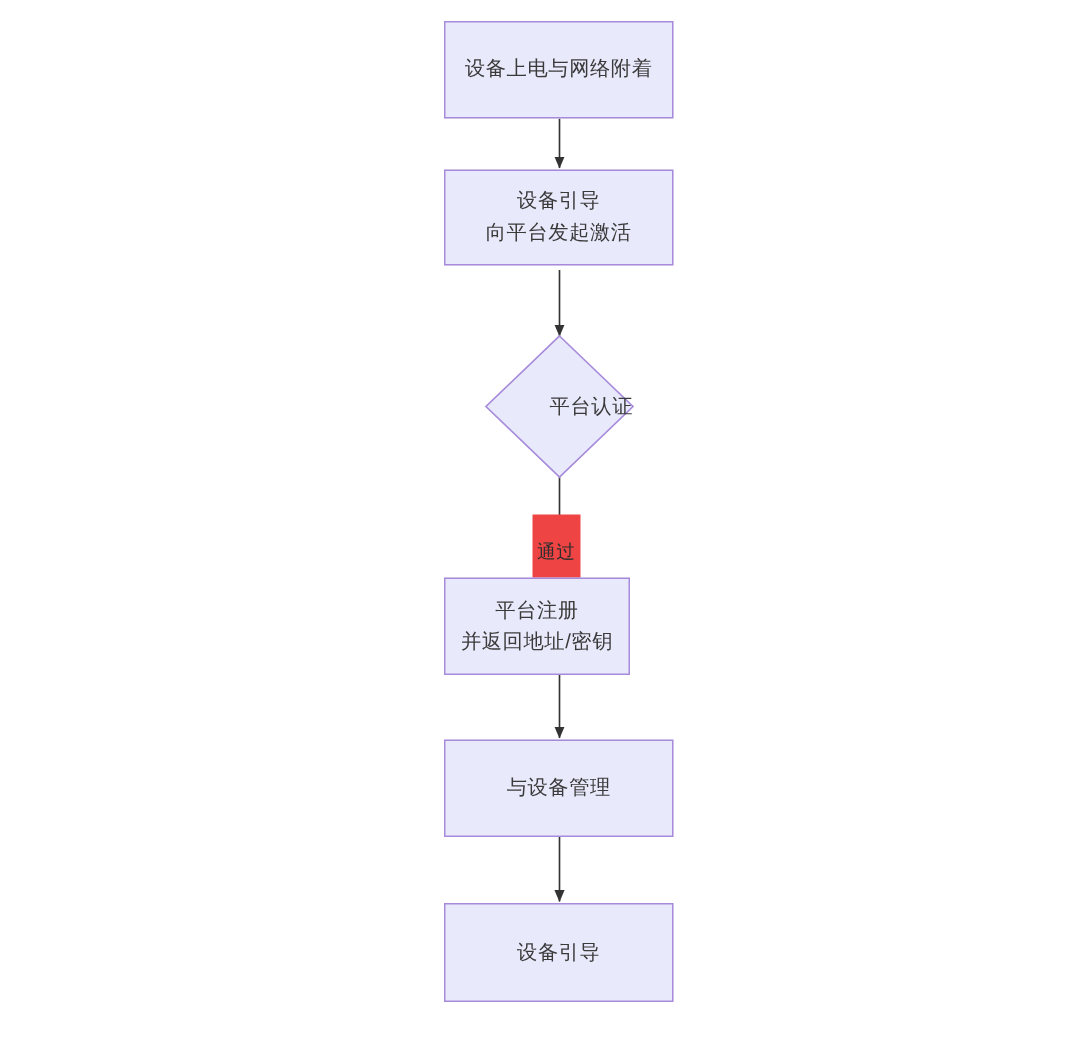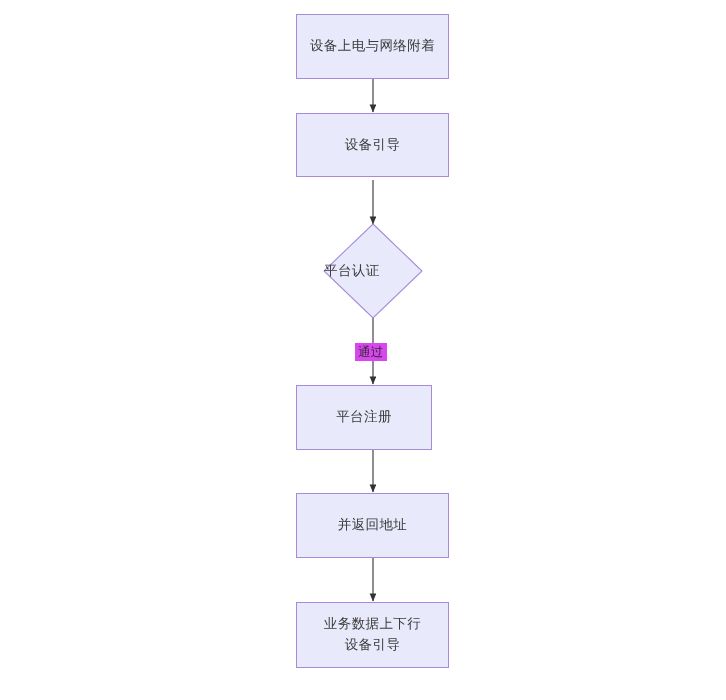--- a/index.html
+++ b/index.html
@@ -41,35 +41,35 @@
     letter-spacing: 0.4px;
   }
   .node .line {
     display: block;
     white-space: nowrap;
   }
   .diamond-label {
     position: absolute;
     display: flex;
     align-items: center;
-    justify-content: flex-start;
+    justify-content: flex-end;
     color: #3a3a3a;
     font-size: 13.5px;
     line-height: 1.55;
     text-align: center;
     letter-spacing: 0.4px;
     pointer-events: none;
   }
   .edge-label {
     position: absolute;
-    background: #d946ef;
+    background: #ef4444;
     color: #2e2e2e;
     font-size: 12.5px;
     line-height: 1.3;
-    padding: 1px 3px;
+    padding: 17px 3px;
     white-space: nowrap;
     letter-spacing: 0.3px;
   }
 </style>
 </head>
 <body>
 
 <div id="flowchart-canvas">
 
   <svg class="svg-layer" viewBox="0 0 726 700" xmlns="http://www.w3.org/2000/svg">
@@ -91,36 +91,37 @@
 
     <polygon points="373,224 422,271 373,318 324,271" fill="#e9e9fc" stroke="#a78bda" stroke-width="1.1"></polygon>
   </svg>
 
   <div class="node" style="left:296px; top:14px; width:153px; height:65px;">
     <span class="line">设备上电与网络附着</span>
   </div>
 
   <div class="node" style="left:296px; top:113px; width:153px; height:64px;">
     <span class="line">设备引导</span>
+    <span class="line">向平台发起激活</span>
   </div>
 
   <div class="diamond-label" style="left:324px; top:224px; width:98px; height:94px;">
     <span class="line">平台认证</span>
   </div>
 
   <div class="edge-label" style="left:355px; top:343px;">
     <span>通过</span>
   </div>
 
-  <div class="node" style="left:296px; top:385px; width:136px; height:65px;">
+  <div class="node" style="left:296px; top:385px; width:124px; height:65px;">
     <span class="line">平台注册</span>
+    <span class="line">并返回地址/密钥</span>
   </div>
 
   <div class="node" style="left:296px; top:493px; width:153px; height:65px;">
-    <span class="line">并返回地址</span>
+    <span class="line">与设备管理</span>
   </div>
 
   <div class="node" style="left:296px; top:602px; width:153px; height:66px;">
-    <span class="line">业务数据上下行</span>
     <span class="line">设备引导</span>
   </div>
 
 </div>
 
 </body></html>

